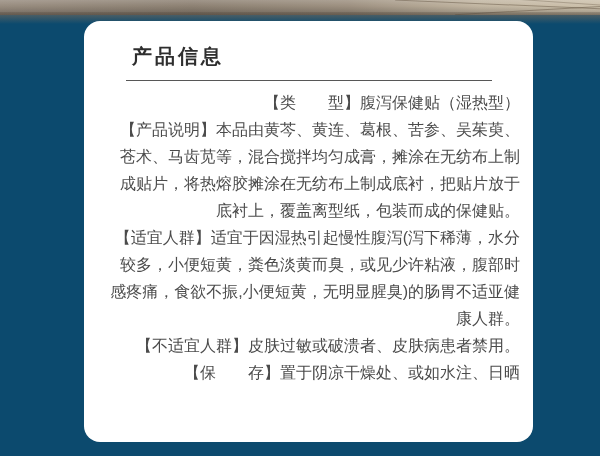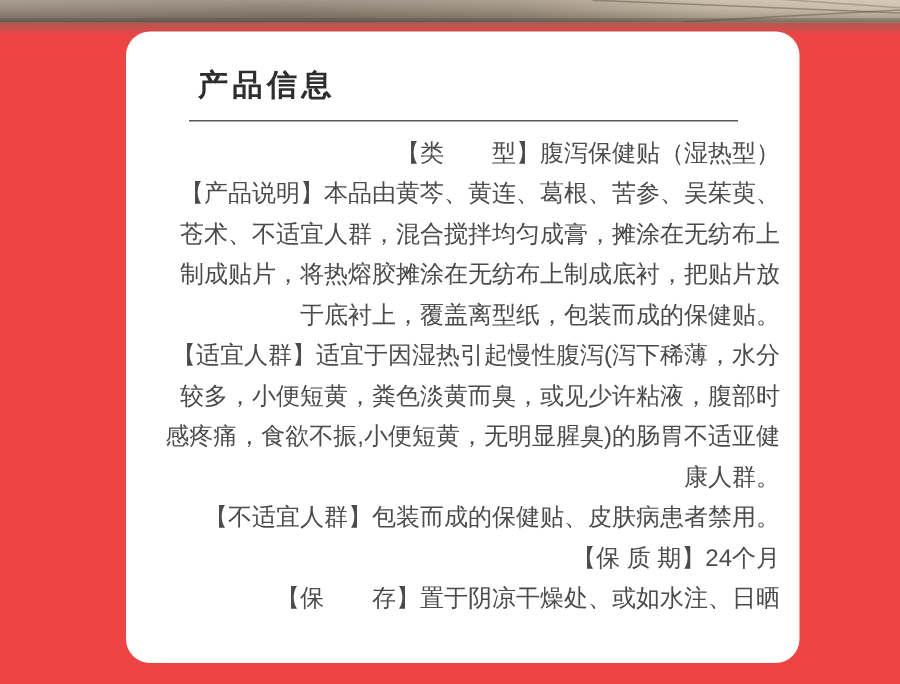--- a/index.html
+++ b/index.html
@@ -4,21 +4,21 @@
 <style>
   html, body { margin: 0; padding: 0; }
   body {
     width: 600px; height: 456px;
     font-family: "Liberation Sans", sans-serif;
     overflow: hidden;
   }
   .page {
     position: relative;
     width: 600px; height: 456px;
-    background: #ef4444;
+    background: #0c4a6e;
   }
   
   .wood-strip {
     position: absolute; top: 0; left: 0;
     width: 600px; height: 15px;
     background:
       linear-gradient(to bottom, rgba(255,255,255,0.16) 0%, rgba(0,0,0,0) 40%, rgba(0,0,0,0.22) 96%),
       linear-gradient(90deg, #988c7f 0%, #8d8173 32%, #9d9080 58%, #c2b6a2 80%, #cdc1ac 100%);
     overflow: hidden;
   }
@@ -83,21 +83,20 @@
     <div class="grain grain-3"></div>
   </div>
   <div class="wood-fade"></div>
 
   <div class="card">
     <h1 class="title">产品信息</h1>
     <div class="divider"></div>
 
     <div class="content">
       <p>【类　　型】腹泻保健贴（湿热型）</p>
-      <p>【产品说明】本品由黄芩、黄连、葛根、苦参、吴茱萸、苍术、不适宜人群，混合搅拌均匀成膏，摊涂在无纺布上制成贴片，将热熔胶摊涂在无纺布上制成底衬，把贴片放于底衬上，覆盖离型纸，包装而成的保健贴。</p>
+      <p>【产品说明】本品由黄芩、黄连、葛根、苦参、吴茱萸、苍术、马齿苋等，混合搅拌均匀成膏，摊涂在无纺布上制成贴片，将热熔胶摊涂在无纺布上制成底衬，把贴片放于底衬上，覆盖离型纸，包装而成的保健贴。</p>
       <p>【适宜人群】适宜于因湿热引起慢性腹泻(泻下稀薄，水分较多，小便短黄，粪色淡黄而臭，或见少许粘液，腹部时感疼痛，食欲不振,小便短黄，无明显腥臭)的肠胃不适亚健康人群。</p>
-      <p>【不适宜人群】包装而成的保健贴、皮肤病患者禁用。</p>
-      <p>【保 质 期】24个月</p>
+      <p>【不适宜人群】皮肤过敏或破溃者、皮肤病患者禁用。</p>
       <p>【保　　存】置于阴凉干燥处、或如水注、日晒</p>
     </div>
   </div>
 
 </div>
 
 </body></html>

